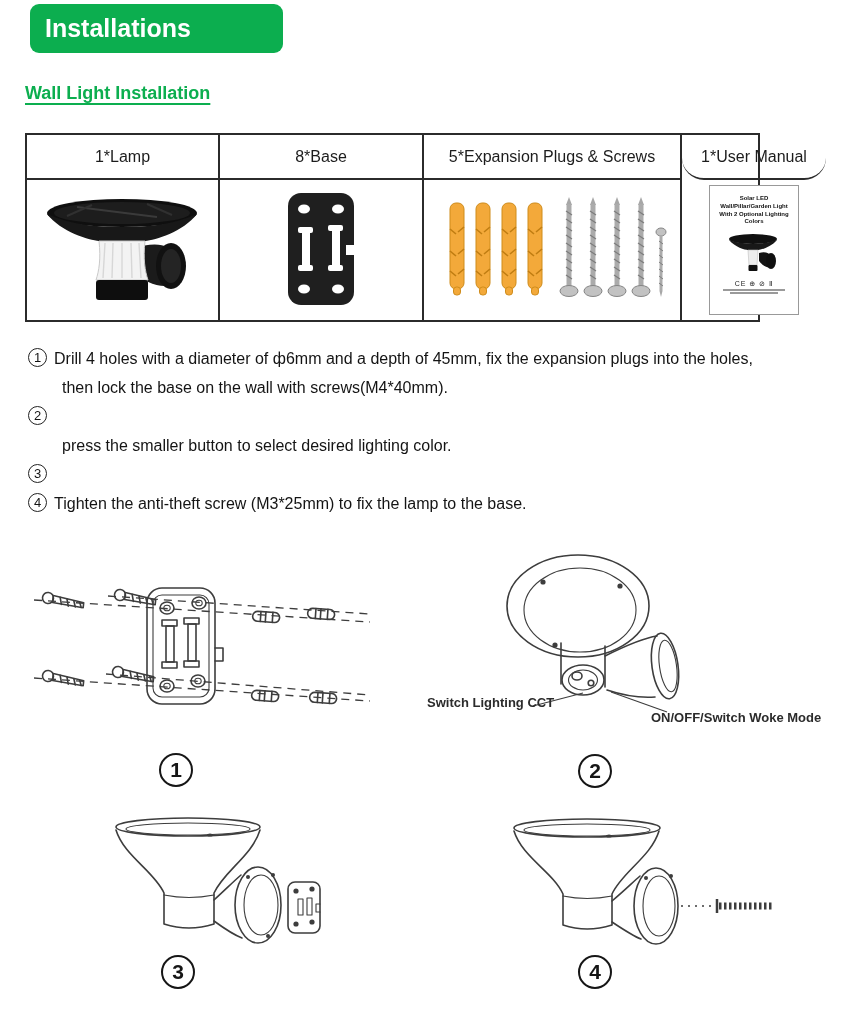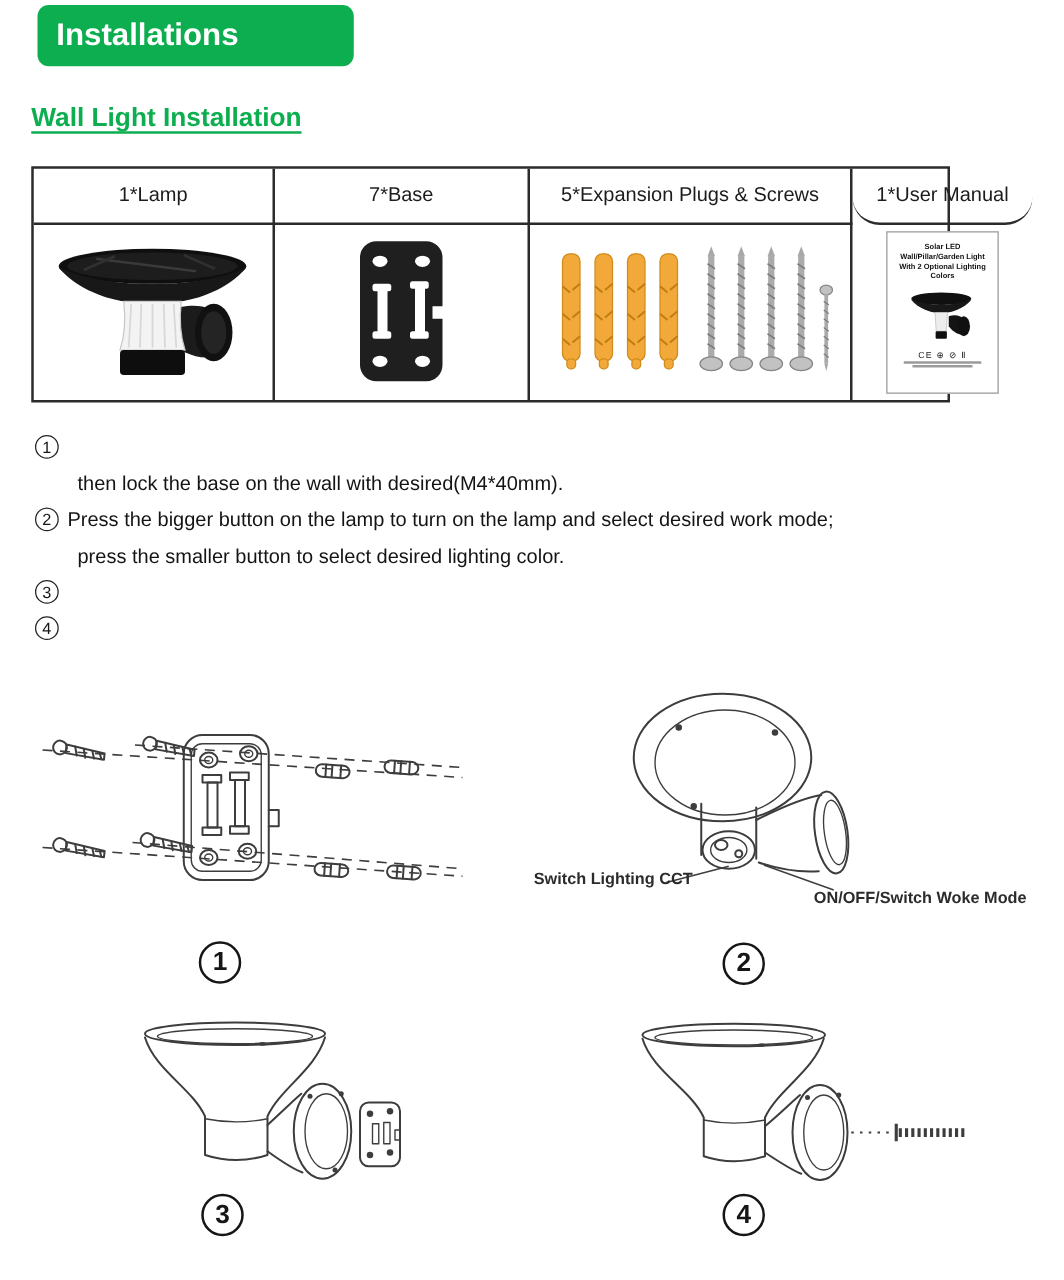--- a/index.html
+++ b/index.html
@@ -6,21 +6,21 @@
   *{ margin:0; padding:0; box-sizing:border-box; }
   body{ background:#ffffff; font-family:"Liberation Sans", sans-serif; color:#1a1a1a; }
   .page{ position:relative; width:851px; height:1024px; background:#fff; overflow:hidden; }
 
   
   .banner{ position:absolute; left:30px; top:4px; width:253px; height:49px;
            background:var(--accent-green); border-radius:9px; display:flex; align-items:center;
            padding-left:15px; color:#fff; font-size:25px; font-weight:bold; }
 
   
-  .section-title{ position:absolute; left:25px; top:83px; font-size:21px; font-weight:bold;
+  .section-title{ position:absolute; left:25px; top:83px; font-size:18px; font-weight:bold;
                   color:var(--accent-green); text-decoration:underline;
                   text-decoration-thickness:2px; text-underline-offset:4px; }
 
   
   .parts-table{ position:absolute; left:25px; top:133px; width:735px;
                 display:grid; grid-template-columns:193px 204px 258px 144px;
                 grid-template-rows:45px 140px; border:2px solid #2b2b2b; }
   .pt-cell{ border-right:2px solid #2b2b2b; display:flex; align-items:center; justify-content:center; }
   .pt-cell.last{ border-right:none;border-radius:22px; }
   .pt-head{ border-bottom:2px solid #2b2b2b; font-size:16px; color:#1c1c1c; }
@@ -58,21 +58,21 @@
 <div class="page">
 
   <div class="banner">
     <span>Installations</span>
   </div>
 
   <div class="section-title">Wall Light Installation</div>
 
   <div class="parts-table">
     <div class="pt-cell pt-head">1*Lamp</div>
-    <div class="pt-cell pt-head">7*Base</div>
+    <div class="pt-cell pt-head">8*Base</div>
     <div class="pt-cell pt-head">5*Expansion Plugs &amp; Screws</div>
     <div class="pt-cell pt-head last">1*User Manual</div>
 
     <div class="pt-cell pt-body">
       <svg width="172" height="126" viewBox="0 0 172 126">
         <path d="M95,62 C112,56 124,57 130,60 L135,98 C122,102 108,94 95,86 Z" fill="#1b1b1b"></path>
         <ellipse cx="134" cy="79" rx="15" ry="23" fill="#111"></ellipse>
         <ellipse cx="134" cy="79" rx="10" ry="17" fill="#242424"></ellipse>
         <ellipse cx="85" cy="26" rx="75" ry="14" fill="#0f0f0f"></ellipse>
         <path d="M10,27 C24,45 52,53 62,54 L108,54 C118,53 146,45 160,27 C135,38 110,40 85,40 C60,40 35,38 10,27 Z" fill="#181818"></path>
@@ -176,32 +176,33 @@
         <div class="cert">CE ⊕ ⊘ Ⅱ</div>
         <div class="fineline" style="width:62px"></div>
         <div class="fineline" style="width:48px"></div>
       </div>
     </div>
   </div>
 
   <div class="instructions">
     <div class="step-line">
       <span class="step-num">1</span>
-    </div>
-    <div class="step-cont">then lock the base on the wall with desired(M4*40mm).</div>
+      <span>Drill 4 holes with a diameter of ф6mm and a depth of 45mm, fix the expansion plugs into the holes,</span>
+    </div>
+    <div class="step-cont">then lock the base on the wall with screws(M4*40mm).</div>
     <div class="step-line">
       <span class="step-num">2</span>
-      <span>Press the bigger button on the lamp to turn on the lamp and select desired work mode;</span>
     </div>
     <div class="step-cont">press the smaller  button to select desired lighting color.</div>
     <div class="step-line">
       <span class="step-num">3</span>
     </div>
     <div class="step-line">
       <span class="step-num">4</span>
+      <span>Tighten the anti-theft screw (M3*25mm) to fix the lamp to the base.</span>
     </div>
   </div>
 
   <div class="diagram" style="left:20px; top:558px;">
     <svg width="360" height="200" viewBox="0 0 360 200">
       <path class="dash" d="M14,42 L350,64"></path>
       <path class="dash" d="M88,38 L350,56"></path>
       <path class="dash" d="M14,120 L350,143"></path>
       <path class="dash" d="M86,116 L350,137"></path>
 

